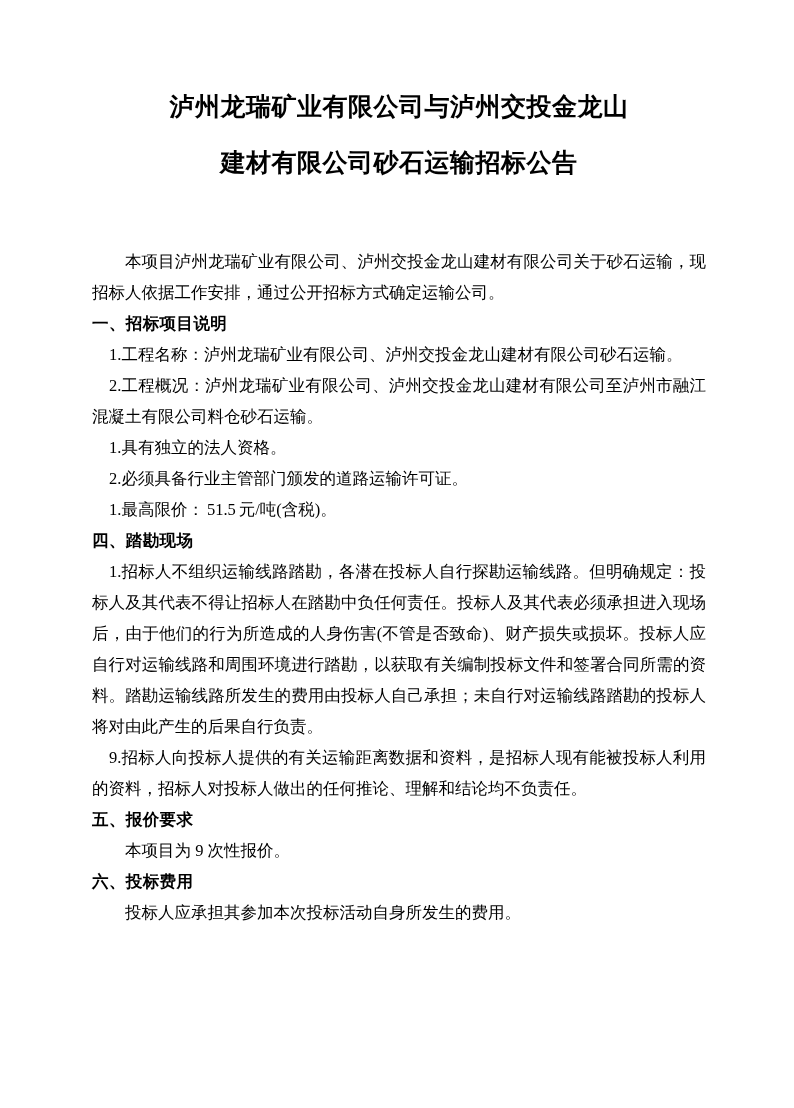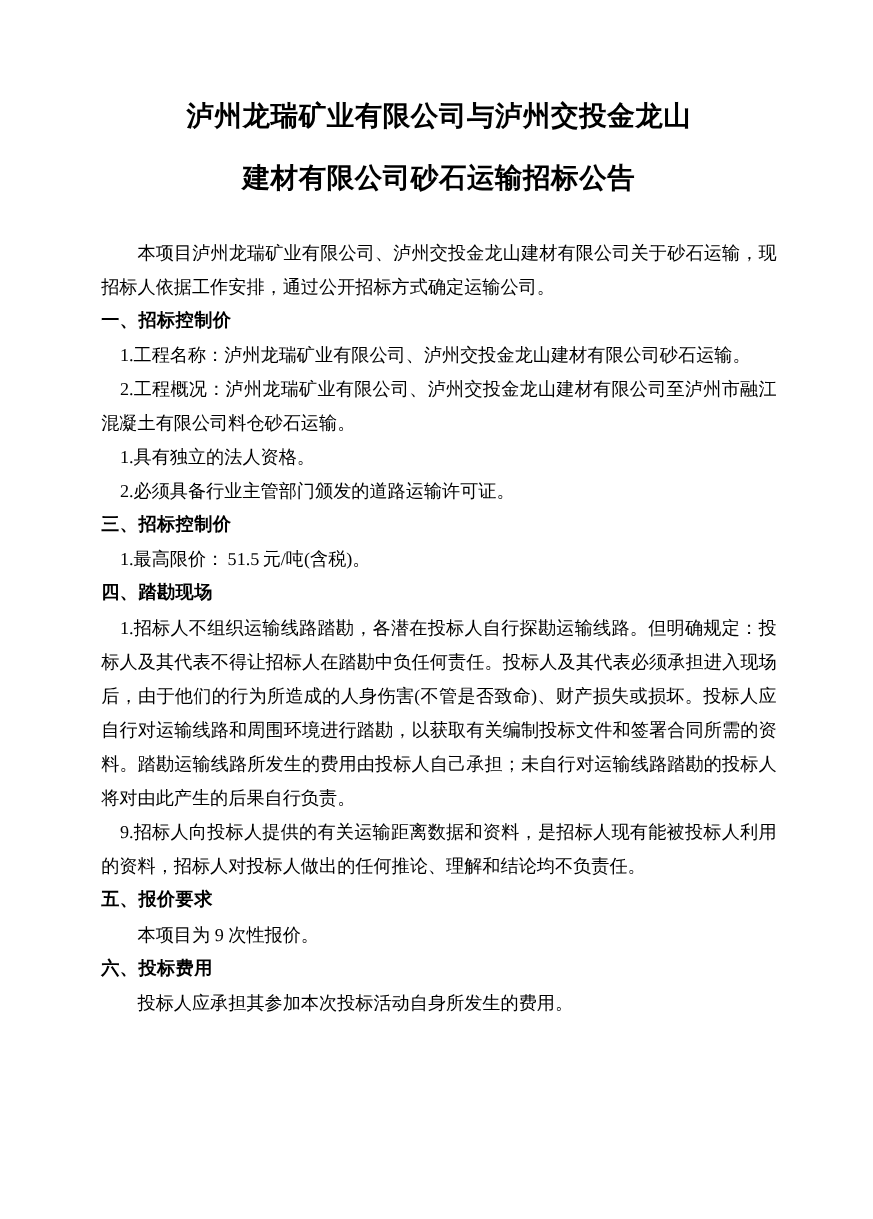--- a/index.html
+++ b/index.html
@@ -28,21 +28,21 @@
     line-height: 56px;
     letter-spacing: 0.5px;
     font-family: "Liberation Sans", "DejaVu Sans", sans-serif;
     margin: 0 0 8px 0;
   }
   .doc-title .line {
     display: block;
     white-space: nowrap;
   }
   .body-block {
-    margin-top: 24px;
+    margin-top: 56px;
   }
   p {
     margin: 0;
     font-size: 16.5px;
     line-height: 31px;
     text-align: justify;
     text-justify: inter-ideograph;
   }
   p.indent {
     text-indent: 33px;
@@ -67,28 +67,27 @@
 
   <h1 class="doc-title">
     <span class="line">泸州龙瑞矿业有限公司与泸州交投金龙山</span>
     <span class="line">建材有限公司砂石运输招标公告</span>
   </h1>
 
   <div class="body-block">
 
     <p class="indent">本项目泸州龙瑞矿业有限公司、泸州交投金龙山建材有限公司关于砂石运输，现招标人依据工作安排，通过公开招标方式确定运输公司。</p>
 
-    <p class="heading">一、招标控制价</p>
+    <p class="heading">一、招标项目说明</p>
     <p class="indent-sm">1.工程名称：泸州龙瑞矿业有限公司、泸州交投金龙山建材有限公司砂石运输。</p>
     <p class="indent-sm">2.工程概况：泸州龙瑞矿业有限公司、泸州交投金龙山建材有限公司至泸州市融江混凝土有限公司料仓砂石运输。</p>
 
     <p class="indent-sm">1.具有独立的法人资格。</p>
     <p class="indent-sm">2.必须具备行业主管部门颁发的道路运输许可证。</p>
 
-    <p class="heading">三、招标控制价</p>
     <p class="indent-sm"><span>1.最高限价：</span><span class="underline-value">51.5</span><span>元/吨(含税)。</span></p>
 
     <p class="heading">四、踏勘现场</p>
     <p class="indent-sm">1.招标人不组织运输线路踏勘，各潜在投标人自行探勘运输线路。但明确规定：投标人及其代表不得让招标人在踏勘中负任何责任。投标人及其代表必须承担进入现场后，由于他们的行为所造成的人身伤害(不管是否致命)、财产损失或损坏。投标人应自行对运输线路和周围环境进行踏勘，以获取有关编制投标文件和签署合同所需的资料。踏勘运输线路所发生的费用由投标人自己承担；未自行对运输线路踏勘的投标人将对由此产生的后果自行负责。</p>
     <p class="indent-sm">9.招标人向投标人提供的有关运输距离数据和资料，是招标人现有能被投标人利用的资料，招标人对投标人做出的任何推论、理解和结论均不负责任。</p>
 
     <p class="heading">五、报价要求</p>
     <p class="indent">本项目为 9 次性报价。</p>
 
     <p class="heading">六、投标费用</p>

